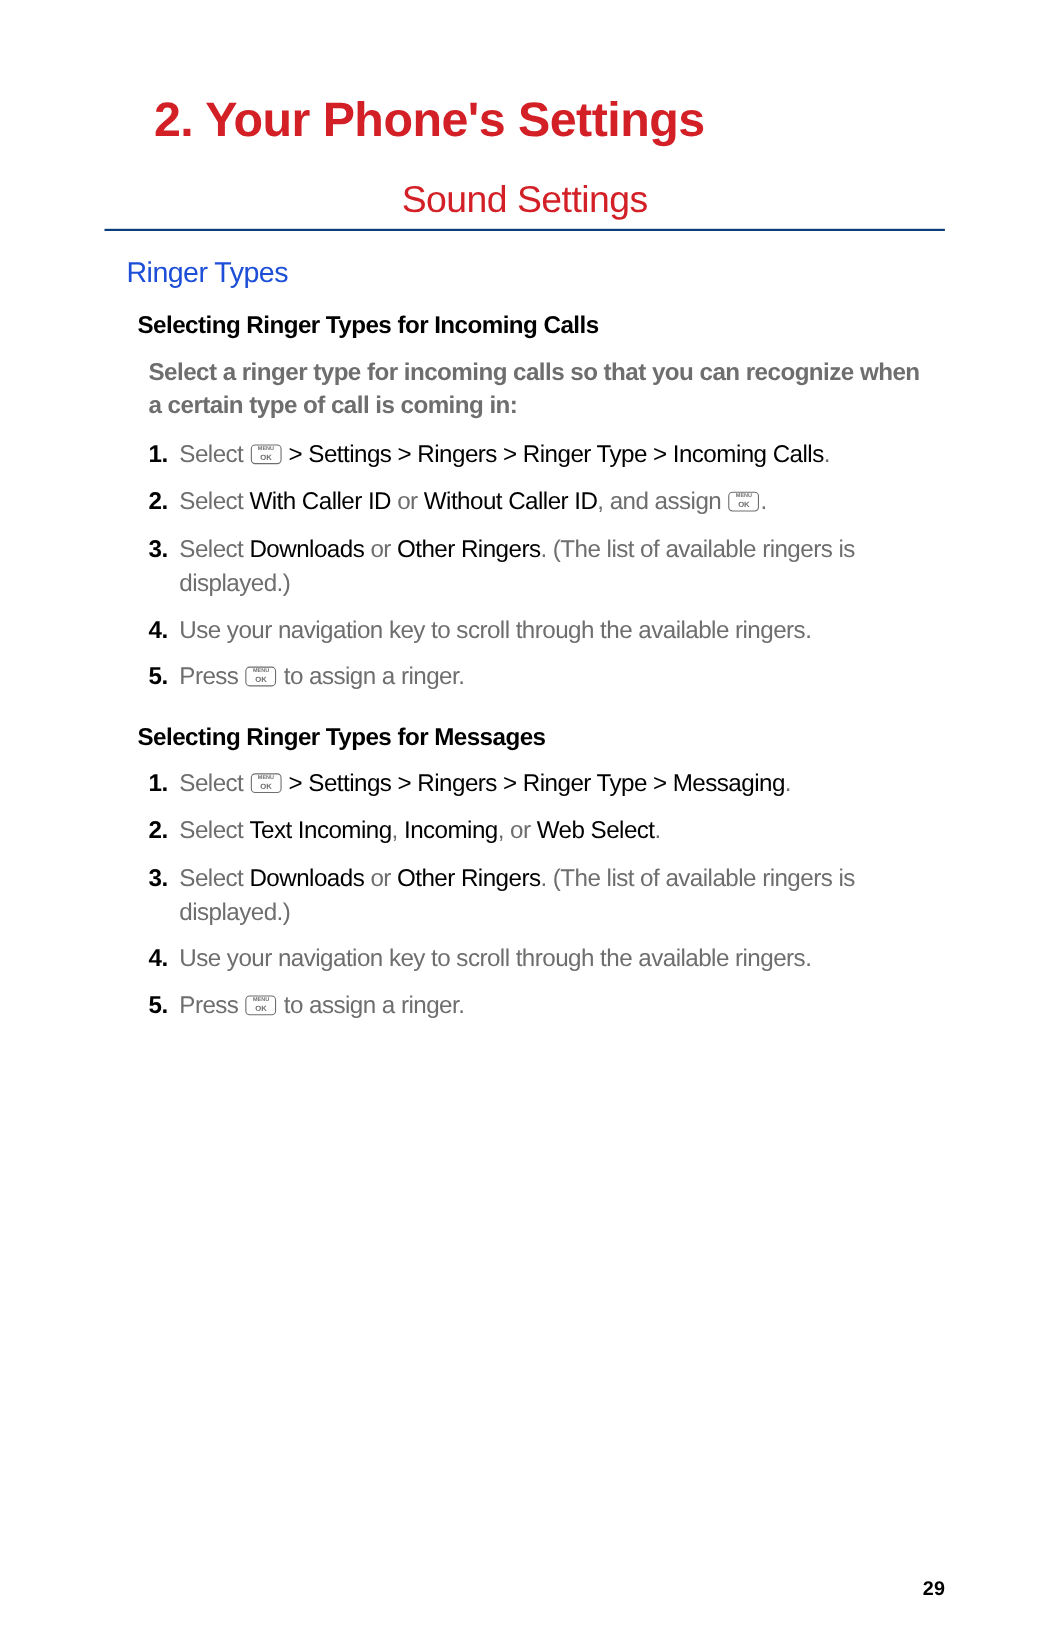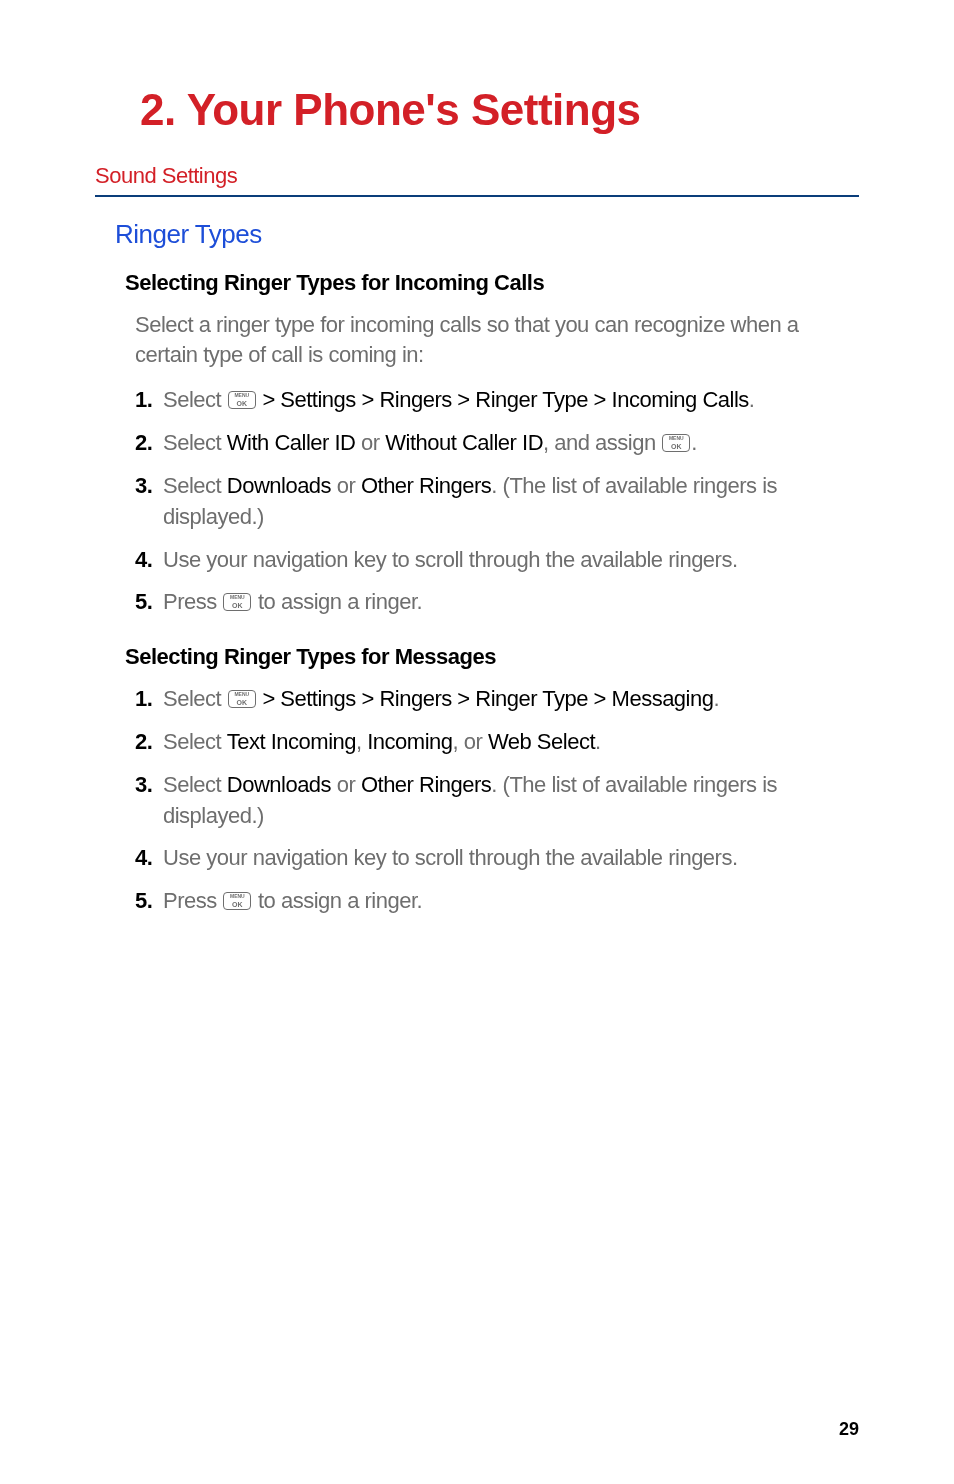--- a/index.html
+++ b/index.html
@@ -20,25 +20,26 @@
       color: #d32027;
       font-weight: 800;
       font-size: 44px;
       margin-bottom: 28px;
       letter-spacing: -0.5px;
       margin-left: 45px;
     }
     .section-title {
       color: #d32027;
       font-weight: 400;
-      font-size: 22px;
+      font-size: 34px;
       border-bottom: 2px solid #0a3d7a;
       padding-bottom: 6px;
       margin-bottom: 22px;
       letter-spacing: -0.5px;
+      text-align: center;
     }
     .subsection-title {
       color: #1d4ed8;
       font-weight: 400;
       font-size: 26px;
       margin-left: 20px;
       margin-bottom: 20px;
       letter-spacing: -0.5px;
     }
     .topic-title {
@@ -48,21 +49,21 @@
       margin-bottom: 14px;
       letter-spacing: -0.5px;
     }
     .body-text {
       font-size: 22px;
       color: #6e6e6e;
       margin-left: 40px;
       margin-right: 20px;
       margin-bottom: 16px;
       line-height: 1.35;
-      font-weight: 400;
+      font-weight: 700;
       letter-spacing: -0.5px;
     }
     ol.steps {
       list-style: none;
       margin-left: 40px;
       margin-right: 20px;
       margin-bottom: 26px;
     }
     ol.steps li {
       font-size: 22px;
@@ -116,21 +117,21 @@
       right: 0;
       font-size: 7px;
       font-weight: 900;
       color: #6e6e6e;
       text-align: center;
       letter-spacing: 0;
       line-height: 10px;
     }
     .page-number {
       position: absolute;
-      bottom: 44px;
+      bottom: 29px;
       right: 95px;
       font-weight: 700;
       font-size: 18px;
       color: #000000;
     }
   </style>
 </head>
 <body>
 
 <h1 class="chapter-title">2. Your Phone's Settings</h1>

